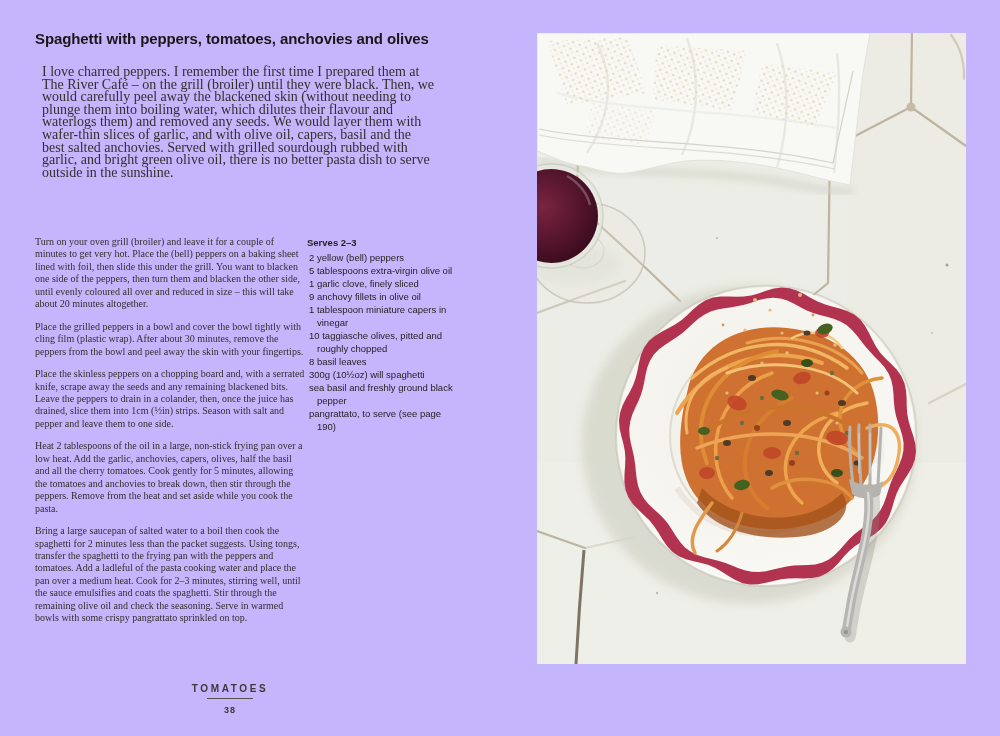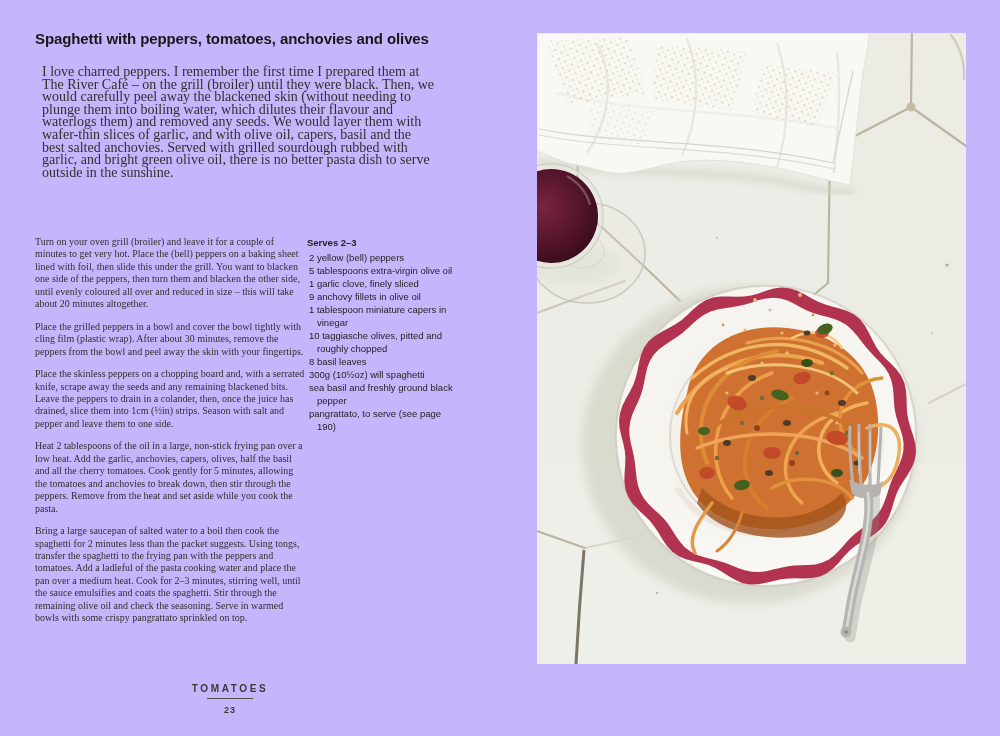--- a/index.html
+++ b/index.html
@@ -54,21 +54,21 @@
       <li>8 basil leaves</li>
       <li>300g (10½oz) will spaghetti</li>
       <li>sea basil and freshly ground black pepper</li>
       <li>pangrattato, to serve (see page 190)</li>
     </ul>
   </div>
 
   <div class="footer">
     <div class="chapter">TOMATOES</div>
     <div class="rule"></div>
-    <div class="pagenum">23</div>
+    <div class="pagenum">38</div>
   </div>
 
   <div class="photo" role="img" aria-label="Overhead photo: white plate with scalloped crimson rim holding spaghetti in tomato sauce with olives, capers and basil, a silver fork on the plate, a glass of red wine and a white embroidered linen napkin on white hexagonal tiles.">
     <svg width="429" height="631" viewBox="0 0 429 631" xmlns="http://www.w3.org/2000/svg">
       <defs>
         <radialGradient id="wg" cx="42%" cy="40%" r="65%">
           <stop offset="0%" stop-color="#79244099"></stop>
           <stop offset="0%" stop-color="#792440"></stop>
           <stop offset="60%" stop-color="#54142c"></stop>
           <stop offset="100%" stop-color="#380b1c"></stop>

